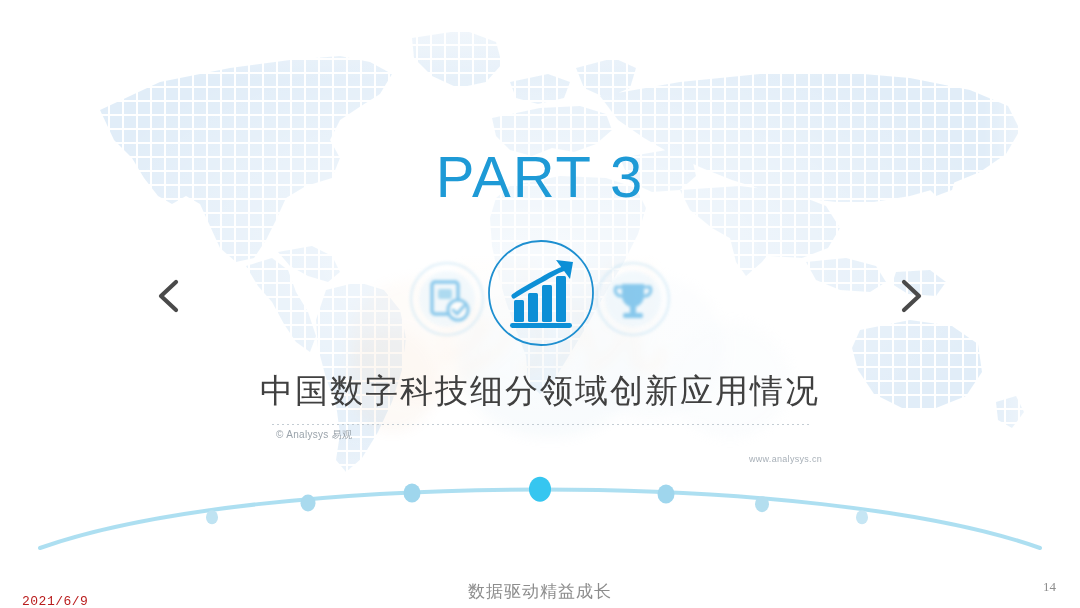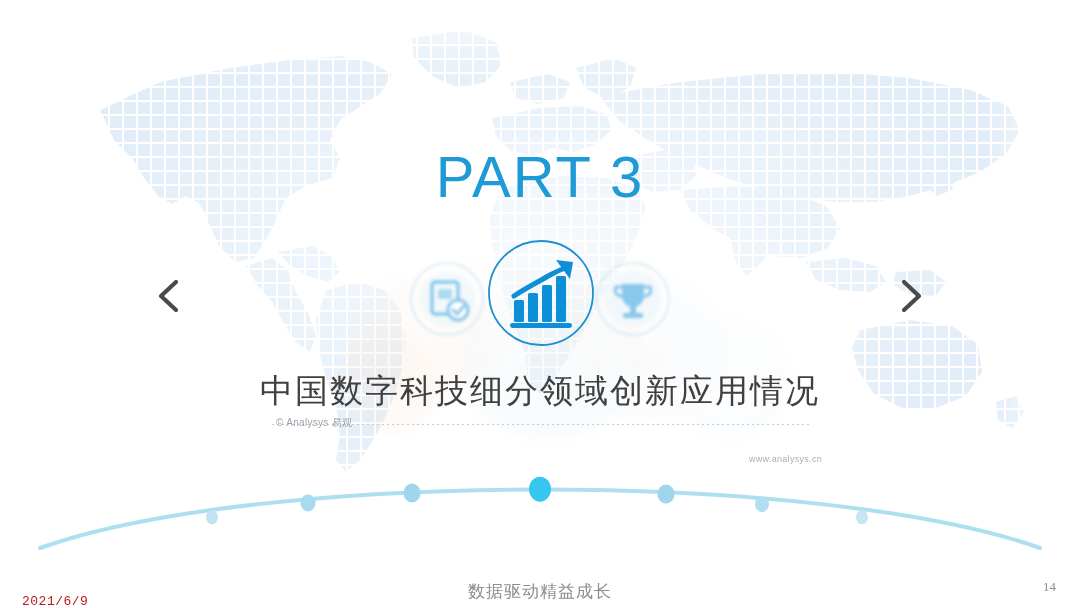--- a/index.html
+++ b/index.html
@@ -119,21 +119,21 @@
     width: 540px;
     height: 1px;
     background-image: repeating-linear-gradient(
       to right, #b9c4cc 0px, #b9c4cc 2px, rgba(255,255,255,0) 2px, rgba(255,255,255,0) 5px);
     opacity: 0.85;
   }
 
   .credit-left {
     position: absolute;
     left: 276px;
-    top: 416px;
+    top: 428px;
     font-size: 10px;
     color: #9aa3ab;
     letter-spacing: 0.3px;
   }
   .credit-right {
     position: absolute;
     right: 258px;
     top: 454px;
     font-size: 9px;
     color: #a8b0b8;

